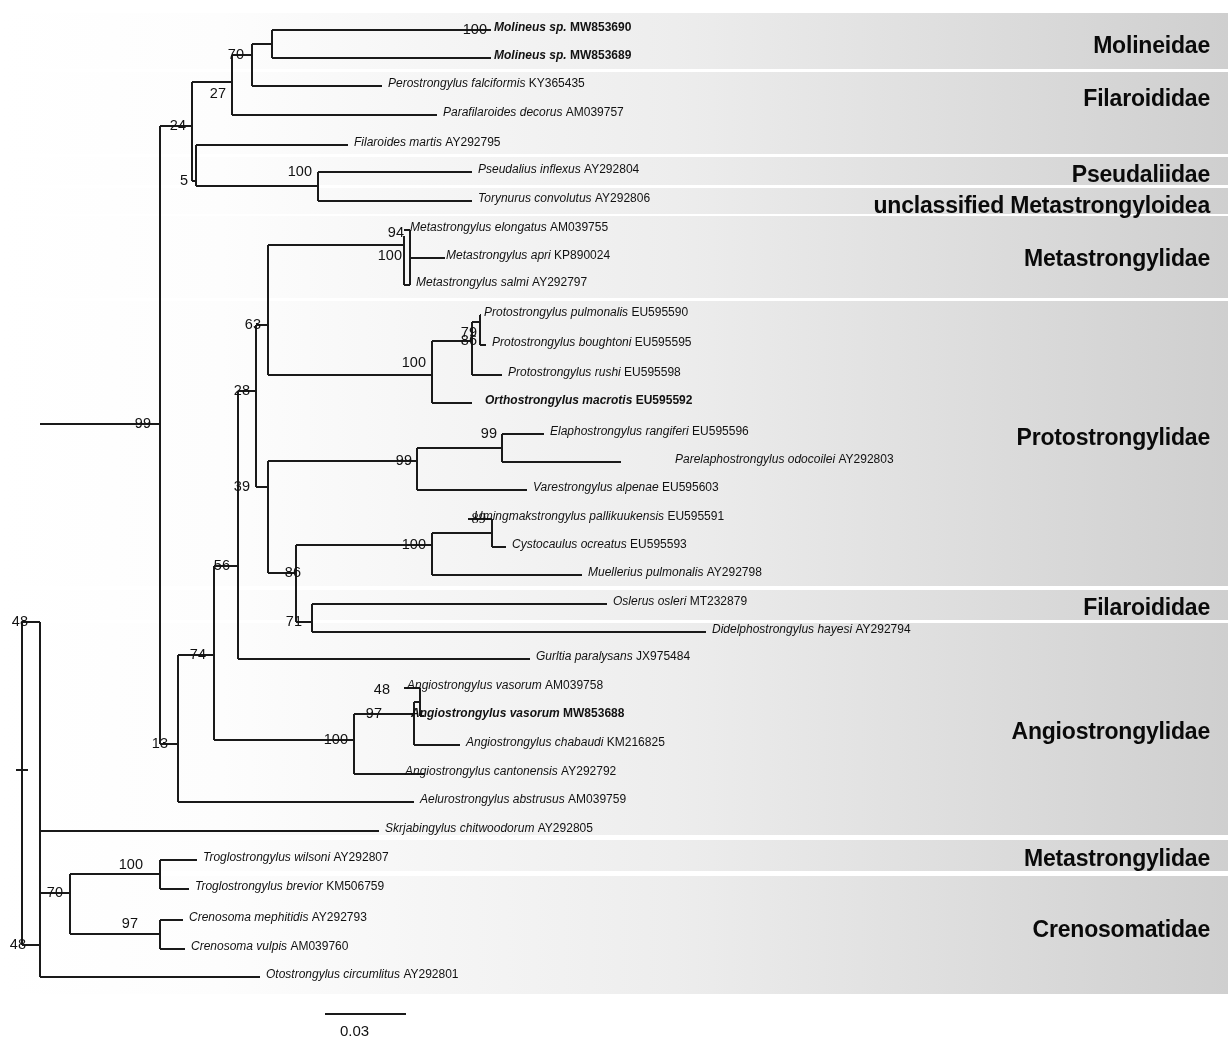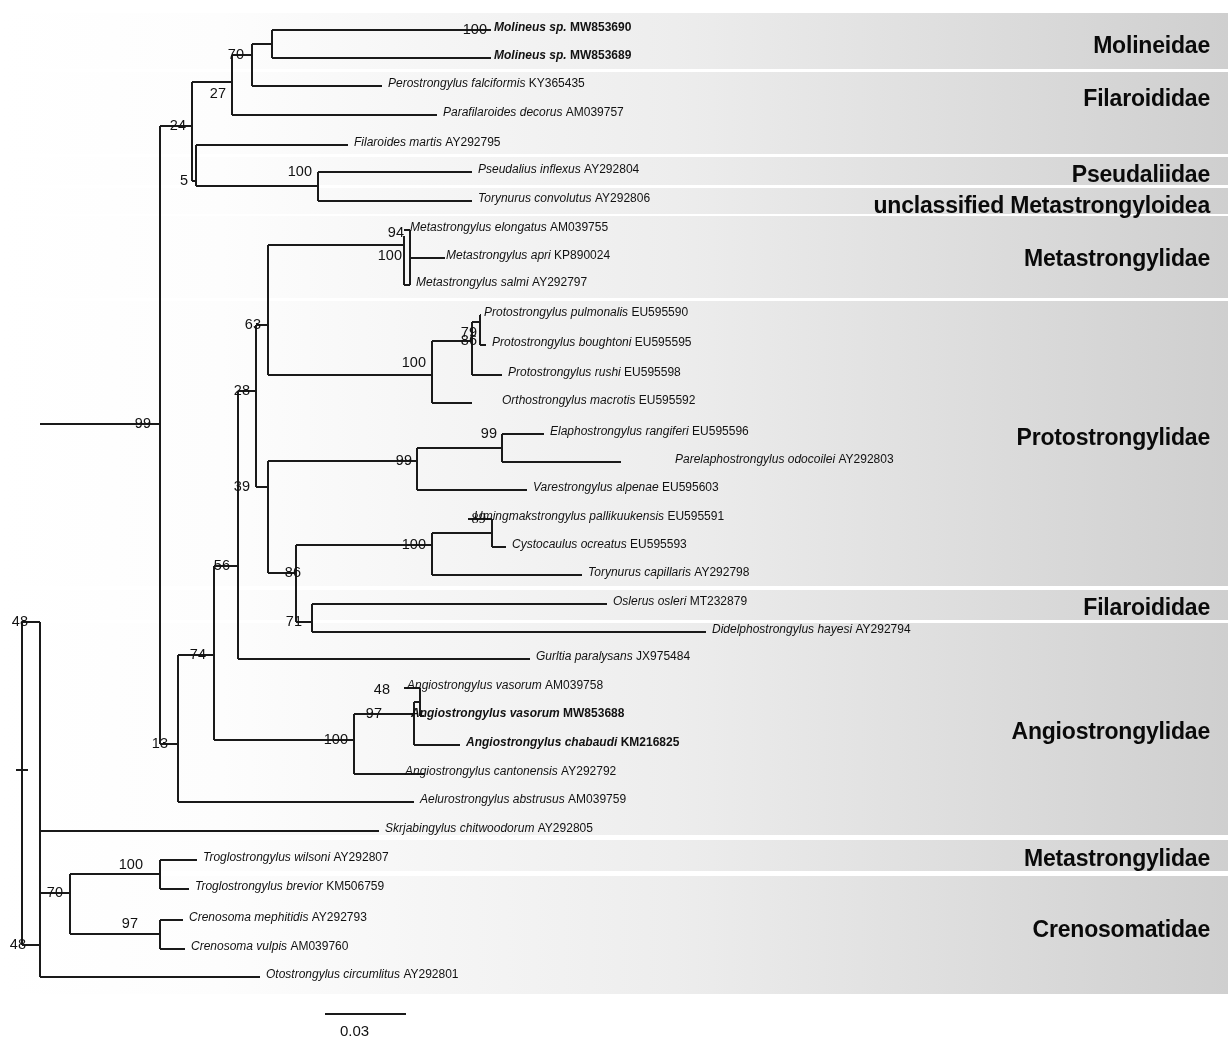--- a/index.html
+++ b/index.html
@@ -154,33 +154,33 @@
       <div class="tip" style="left: 443px; top: 106px;"><span>Parafilaroides decorus </span><span class="acc">AM039757</span></div>
       <div class="tip" style="left: 354px; top: 136px;"><span>Filaroides martis </span><span class="acc">AY292795</span></div>
       <div class="tip" style="left: 478px; top: 163px;"><span>Pseudalius inflexus </span><span class="acc">AY292804</span></div>
       <div class="tip" style="left: 478px; top: 192px;"><span>Torynurus convolutus </span><span class="acc">AY292806</span></div>
       <div class="tip" style="left: 410px; top: 221px;"><span>Metastrongylus elongatus </span><span class="acc">AM039755</span></div>
       <div class="tip" style="left: 446px; top: 249px;"><span>Metastrongylus apri </span><span class="acc">KP890024</span></div>
       <div class="tip" style="left: 416px; top: 276px;"><span>Metastrongylus salmi </span><span class="acc">AY292797</span></div>
       <div class="tip" style="left: 484px; top: 306px;"><span>Protostrongylus pulmonalis </span><span class="acc">EU595590</span></div>
       <div class="tip" style="left: 492px; top: 336px;"><span>Protostrongylus boughtoni </span><span class="acc">EU595595</span></div>
       <div class="tip" style="left: 508px; top: 366px;"><span>Protostrongylus rushi </span><span class="acc">EU595598</span></div>
-      <div class="tip" style="left: 502px; top: 394px;"><span>Orthostrongylus macrotis </span><span class="acc">EU595592</span></div>
+      <div class="tip" style="left: 485px; top: 394px; font-weight: bold;"><span>Orthostrongylus macrotis </span><span class="acc">EU595592</span></div>
       <div class="tip" style="left: 550px; top: 425px;"><span>Elaphostrongylus rangiferi </span><span class="acc">EU595596</span></div>
       <div class="tip" style="left: 627px; top: 453px; margin-left: 48px;"><span>Parelaphostrongylus odocoilei </span><span class="acc">AY292803</span></div>
       <div class="tip" style="left: 533px; top: 481px;"><span>Varestrongylus alpenae </span><span class="acc">EU595603</span></div>
       <div class="tip" style="left: 474px; top: 510px;"><span>Umingmakstrongylus pallikuukensis </span><span class="acc">EU595591</span></div>
       <div class="tip" style="left: 512px; top: 538px;"><span>Cystocaulus ocreatus </span><span class="acc">EU595593</span></div>
-      <div class="tip" style="left: 588px; top: 566px;"><span>Torynurus capillaris </span><span class="acc">AY292798</span></div>
+      <div class="tip" style="left: 588px; top: 566px;"><span>Muellerius pulmonalis </span><span class="acc">AY292798</span></div>
       <div class="tip" style="left: 613px; top: 595px;"><span>Oslerus osleri </span><span class="acc">MT232879</span></div>
       <div class="tip" style="left: 712px; top: 623px;"><span>Didelphostrongylus hayesi </span><span class="acc">AY292794</span></div>
       <div class="tip" style="left: 536px; top: 650px;"><span>Gurltia paralysans </span><span class="acc">JX975484</span></div>
       <div class="tip" style="left: 407px; top: 679px;"><span>Angiostrongylus vasorum </span><span class="acc">AM039758</span></div>
       <div class="tip bold" style="left: 411px; top: 707px;"><span>Angiostrongylus vasorum </span><span class="acc"> MW853688</span></div>
-      <div class="tip" style="left: 466px; top: 736px; font-weight: bold;"><span>Angiostrongylus chabaudi </span><span class="acc">KM216825</span></div>
+      <div class="tip" style="left: 466px; top: 736px;"><span>Angiostrongylus chabaudi </span><span class="acc">KM216825</span></div>
       <div class="tip" style="left: 405px; top: 765px;"><span>Angiostrongylus cantonensis </span><span class="acc">AY292792</span></div>
       <div class="tip" style="left: 420px; top: 793px;"><span>Aelurostrongylus abstrusus </span><span class="acc">AM039759</span></div>
       <div class="tip" style="left: 385px; top: 822px;"><span>Skrjabingylus chitwoodorum </span><span class="acc">AY292805</span></div>
       <div class="tip" style="left: 203px; top: 851px;"><span>Troglostrongylus wilsoni </span><span class="acc">AY292807</span></div>
       <div class="tip" style="left: 195px; top: 880px;"><span>Troglostrongylus brevior </span><span class="acc">KM506759</span></div>
       <div class="tip" style="left: 189px; top: 911px;"><span>Crenosoma mephitidis </span><span class="acc">AY292793</span></div>
       <div class="tip" style="left: 191px; top: 940px;"><span>Crenosoma vulpis </span><span class="acc">AM039760</span></div>
       <div class="tip" style="left: 266px; top: 968px;"><span>Otostrongylus circumlitus </span><span class="acc">AY292801</span></div>
     </div>
 

